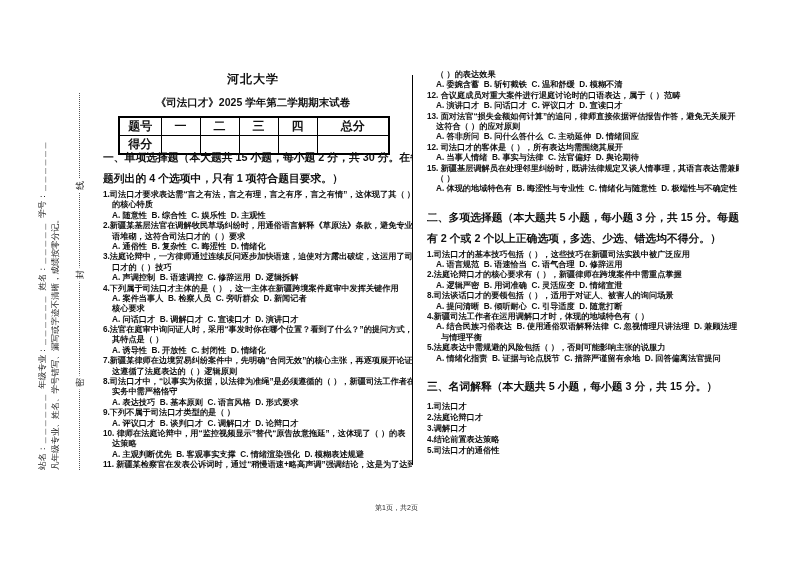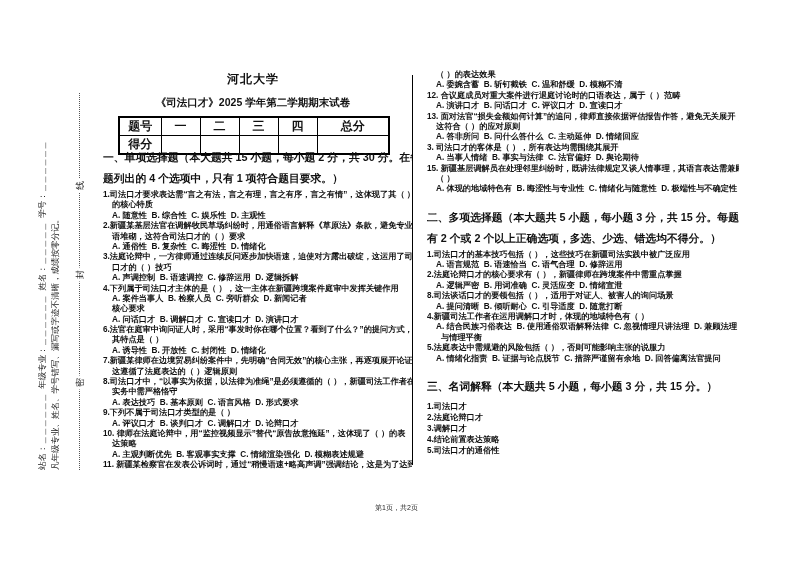--- a/index.html
+++ b/index.html
@@ -113,21 +113,21 @@
       <div class="ln ln-q">11. 新疆某检察官在发表公诉词时，通过“稍慢语速+略高声调”强调结论，这是为了达到</div>
     </div>
   <div class="col-right" id="col-right">
       <div class="ln ln-w">（ ）的表达效果</div>
       <div class="ln ln-o">A. 委婉含蓄  B. 斩钉截铁  C. 温和舒缓  D. 模糊不清</div>
       <div class="ln ln-q">12. 合议庭成员对重大案件进行退庭讨论时的口语表达，属于（ ）范畴</div>
       <div class="ln ln-o">A. 演讲口才  B. 问话口才  C. 评议口才  D. 宣读口才</div>
       <div class="ln ln-q">13. 面对法官“损失金额如何计算”的追问，律师直接依据评估报告作答，避免无关展开，</div>
       <div class="ln ln-w">这符合（ ）的应对原则</div>
       <div class="ln ln-o">A. 答非所问  B. 问什么答什么  C. 主动延伸  D. 情绪回应</div>
-      <div class="ln ln-q">3. 司法口才的客体是（ ），所有表达均需围绕其展开</div>
+      <div class="ln ln-q">12. 司法口才的客体是（ ），所有表达均需围绕其展开</div>
       <div class="ln ln-o">A. 当事人情绪  B. 事实与法律  C. 法官偏好  D. 舆论期待</div>
       <div class="ln ln-q">15. 新疆基层调解员在处理邻里纠纷时，既讲法律规定又谈人情事理，其语言表达需兼顾</div>
       <div class="ln ln-w">（ ）</div>
       <div class="ln ln-o">A. 体现的地域特色有  B. 晦涩性与专业性  C. 情绪化与随意性  D. 极端性与不确定性</div>
       <div class="ln ln-h">二、多项选择题（本大题共 5 小题，每小题 3 分，共 15 分。每题</div>
       <div class="ln ln-h">有 2 个或 2 个以上正确选项，多选、少选、错选均不得分。）</div>
       <div class="ln ln-q">1.司法口才的基本技巧包括（ ），这些技巧在新疆司法实践中被广泛应用</div>
       <div class="ln ln-o">A. 语言规范  B. 语速恰当  C. 语气合理  D. 修辞运用</div>
       <div class="ln ln-q">2.法庭论辩口才的核心要求有（ ），新疆律师在跨境案件中需重点掌握</div>
       <div class="ln ln-o">A. 逻辑严密  B. 用词准确  C. 灵活应变  D. 情绪宣泄</div>

